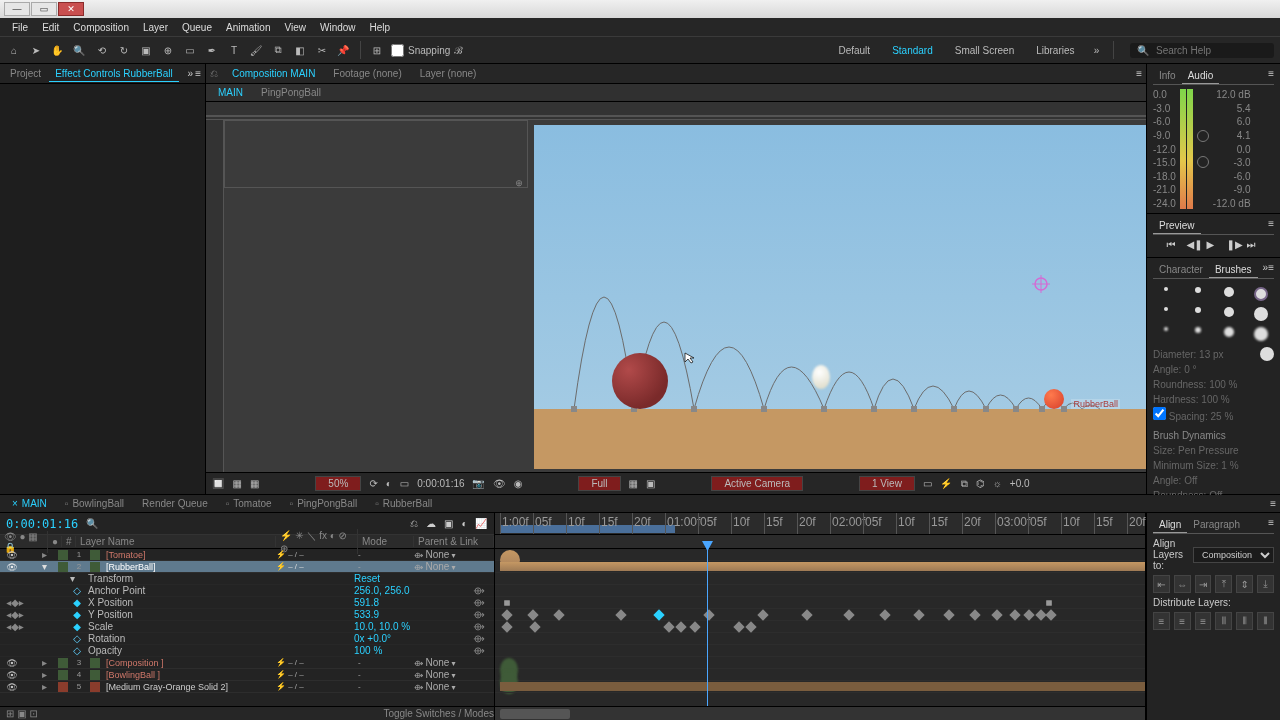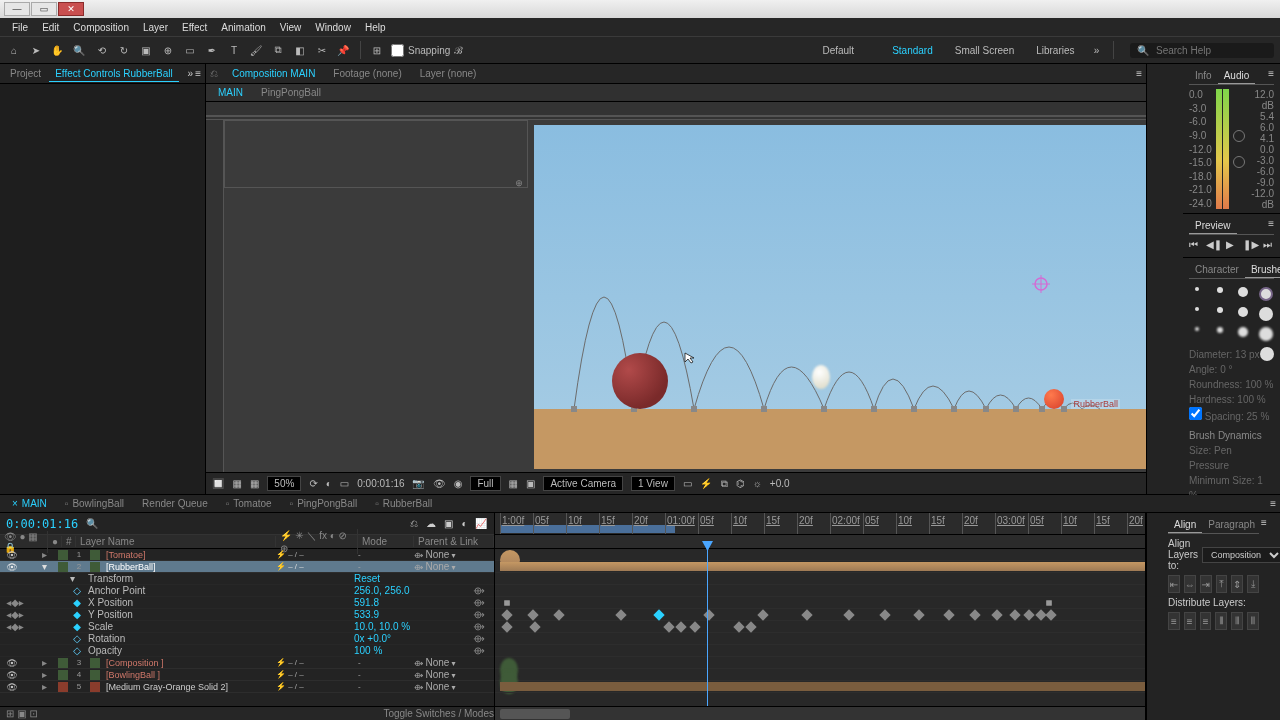--- a/index.html
+++ b/index.html
@@ -10,21 +10,21 @@
 .titlebar .winbtn { width: 26px; height: 14px; background: #e6e6e6; border:1px solid #aaa; display: flex; align-items:center; justify-content:center; font-size:9px; color:#333; }
 .titlebar .winbtn.close { background: #c94f4f; color:#fff; border-color:#8a2b2b; }
 .menubar { height: 18px; background: #262626; display:flex; align-items:center; padding: 0 6px; gap:2px; color:#ddd; }
 .menubar .mi { padding: 0 6px; }
 .toolbar { height: 28px; background: #262626; border-top:1px solid #3a3a3a; border-bottom:1px solid #000; display:flex; align-items:center; padding: 0 6px; gap:6px; }
 .toolbar .tbicon { width:16px; height:16px; display:flex; align-items:center; justify-content:center; color:#bbb; cursor:pointer; }
 .toolbar .sep { width:1px; height:18px; background:#444; margin:0 2px; }
 .toolbar .chk { display:flex; align-items:center; gap:4px; color:#bbb; }
 .toolbar .spacer { flex:1; }
 .toolbar .ws { color:#bbb; padding:0 8px; }
-.toolbar .ws.active { color:#2bd1ff;margin-left:16px; }
+.toolbar .ws.active { color:#2bd1ff; }
 .toolbar .search { display:flex; align-items:center; gap:6px; margin-left:8px; background:#1a1a1a; padding:2px 8px; border-radius:3px; }
 .toolbar .search input { background:transparent; border:none; color:#ccc; width:110px; outline:none; }
 .main { display:flex; height: calc(720px - 18px - 18px - 28px - 226px); }
 .left-panels { width: 206px; background:#232323; border-right:1px solid #000; display:flex; flex-direction:column; }
 .panel-tabs { height:20px; background:#232323; display:flex; align-items:center; gap:2px; border-bottom:1px solid #000; padding:0 4px; }
 .panel-tab { padding:2px 6px; color:#888;text-align:right; }
 .panel-tab.active { color:#2bd1ff; border-bottom:1px solid #2bd1ff; }
 .panel-subhead { padding:4px 8px; color:#bbb; background:#1b1b1b; border-bottom:1px solid #333; }
 .left-body { flex:1; background:#1e1e1e; }
 .center { flex:1; display:flex; flex-direction:column; background:#262626; }
@@ -44,23 +44,23 @@
 .anchor-marker { position:absolute; width:18px; height:18px; left:498px; top:150px; }
 .anchor-marker svg { width:100%; height:100%; }
 .motion-path { position:absolute; inset:0; }
 .tomato { position:absolute; width:20px; height:20px; border-radius:50%; background:radial-gradient(circle at 35% 30%, #ff7a4d,#d53d2a); bottom:60px; right:82px; }
 .tomato-label { position:absolute; right:26px; bottom:60px; color:#aa3b3b; font-size:9px; background:rgba(255,255,255,0.2); padding:0 2px; }
 .safe-box { position:absolute; left:0; top:0; width:304px; height:68px; border:1px solid #555; }
 .safe-center { position:absolute; left:290px; top:58px; width:10px; height:10px; display:flex; align-items:center; justify-content:center; color:#888; font-size:9px; }
 .cursor { position:absolute; left:460px; top:232px; width:12px; height:12px; }
 .viewer-footer { height:22px; background:#262626; border-top:1px solid #000; display:flex; align-items:center; padding:0 6px; gap:8px; color:#bbb; }
 .viewer-footer .vf-item { display:flex; align-items:center; gap:3px; }
-.viewer-footer .dd { background:#000000; padding:1px 6px; border:1px solid #444; }
+.viewer-footer .dd { background:#7f1d1d; padding:1px 12px; border:1px solid #444;margin-left:48px; }
 .right-panels { width:134px; background:#232323; border-left:1px solid #000; display:flex; flex-direction:column; font-size:9px; }
-.rp-section { border-bottom:1px solid #000; padding:4px 6px;margin-left:36px; }
+.rp-section { border-bottom:1px solid #000; padding:4px 6px; }
 .rp-head { display:flex; border-bottom:1px solid #555; margin-bottom:4px; }
 .rp-head .t { padding:2px 6px; color:#888; }
 .rp-head .t.active { color:#ddd; border-bottom:1px solid #999; }
 .audio-meter { display:flex; gap:1px; height:120px; align-items:flex-end; }
 .meter-bar { width:6px; background:linear-gradient(#7fd64a,#e4c74b 60%,#e07a4a); height:100%; }
 .db-labels { display:flex; flex-direction:column; justify-content:space-between; height:120px; font-size:8px; color:#888; }
 .preview-ctrls { display:flex; justify-content:center; gap:6px; margin-top:4px; }
 .preview-ctrls .pc { width:14px; height:14px; color:#ccc; cursor:pointer; }
 .brush-grid { display:grid; grid-template-columns: repeat(4, 1fr); gap:6px; padding:4px 0; }
 .brush-dot { width:14px; height:14px; border-radius:50%; background:#ddd; margin:0 auto; }
@@ -92,59 +92,59 @@
 .prop-row { display:flex; align-items:center; height:12px; border-bottom:1px solid #272727; font-size:9px; }
 .prop-row .kf-ctrl { width:30px; display:flex; gap:1px; justify-content:center; color:#888; }
 .prop-row .indent { width:40px; }
 .prop-row .stopwatch { width:14px; text-align:center; color:#5fd1ff; }
 .prop-row .pname { flex:1; color:#bbb; padding-left:4px; }
 .prop-row .pval { width:110px; color:#2bd1ff; text-align:left; }
 .prop-row .link { width:30px; text-align:center; color:#888; }
 .tl-foot { height:14px; background:#262626; border-top:1px solid #000; display:flex; align-items:center; justify-content:center; color:#888; font-size:8px; }
 .tl-ruler { height:22px; background:#2b2b2b; border-bottom:1px solid #000; position:relative; }
 .tl-ruler .tick { position:absolute; top:0; bottom:0; border-left:1px solid #555; }
-.tl-ruler .tlabel { position:absolute; top:2px; font-size:10px; color:#999;text-decoration:underline; }
+.tl-ruler .tlabel { position:absolute; top:2px; font-size:12px; color:#999; }
 .work-area { position:absolute; top:12px; left:5px; width:175px; height:8px; background:#4a6f9a; }
 .tl-tracks { flex:1; position:relative; background:#282828; }
 .tracks-cols-header { height:14px; background:#2b2b2b; border-bottom:1px solid #000; }
 .track-row { height:12px; border-bottom:1px solid #2d2d2d; position:relative; }
 .bar { position:absolute; top:1px; bottom:1px; }
 .bar.tomato { left:5px; right:0; background:linear-gradient(#c59863,#a8805a); }
 .bar.rubber { left:5px; right:0; background:linear-gradient(#c59863,#9e7a55); }
 .bar.pingpong { left:5px; right:0; background:#3f5b38; }
 .bar.solid { left:5px; right:0; background:#7a5d3e; }
 .cti { position:absolute; top:0; bottom:0; width:1px; background:#4aa6ff; }
 .cti-head { position:absolute; top:-8px; left:-5px; width:11px; height:10px; background:#4aa6ff; clip-path:polygon(0 0,100% 0,50% 100%); }
 .kf { position:absolute; width:8px; height:8px; background:#888; transform:rotate(45deg); top:2px; }
 .kf.sel { background:#2bd1ff; }
 .kf.hold { border-radius:0; clip-path:polygon(50% 0,100% 50%,50% 100%,0 50%); background:#999; }
 .tl-right-scroll { height:14px; background:#333; border-top:1px solid #000; position:relative; }
 .nav-thumb { position:absolute; top:2px; left:5px; width:70px; height:10px; background:#555; border-radius:2px; }
-.right-side-panels { width:134px; background:#232323; border-left:1px solid #000; padding:4px 21px; font-size:9px; }
+.right-side-panels { width:134px; background:#232323; border-left:1px solid #000; padding:4px 6px; font-size:9px; }
 .align-row { display:flex; gap:4px; margin:4px 0; }
 .align-btn { width:18px; height:18px; background:#333; border:1px solid #444; display:flex; align-items:center; justify-content:center; color:#999; }
 .align-select { background:#1b1b1b; border:1px solid #444; color:#ccc; padding:1px 4px; font-size:9px; flex:1; }
 </style>
 </head>
 <body>
 
 <div class="titlebar">
   <div class="winbtns">
     <div class="winbtn">—</div>
     <div class="winbtn">▭</div>
     <div class="winbtn close">✕</div>
   </div>
 </div>
 
 <div class="menubar">
   <div class="mi">File</div>
   <div class="mi">Edit</div>
   <div class="mi">Composition</div>
   <div class="mi">Layer</div>
-  <div class="mi">Effect</div>
+  <div class="mi">Queue</div>
   <div class="mi">Animation</div>
   <div class="mi">View</div>
   <div class="mi">Window</div>
   <div class="mi">Help</div>
 </div>
 
 <div class="toolbar">
   <div class="tbicon">⌂</div>
   <div class="tbicon">➤</div>
   <div class="tbicon">✋</div>

